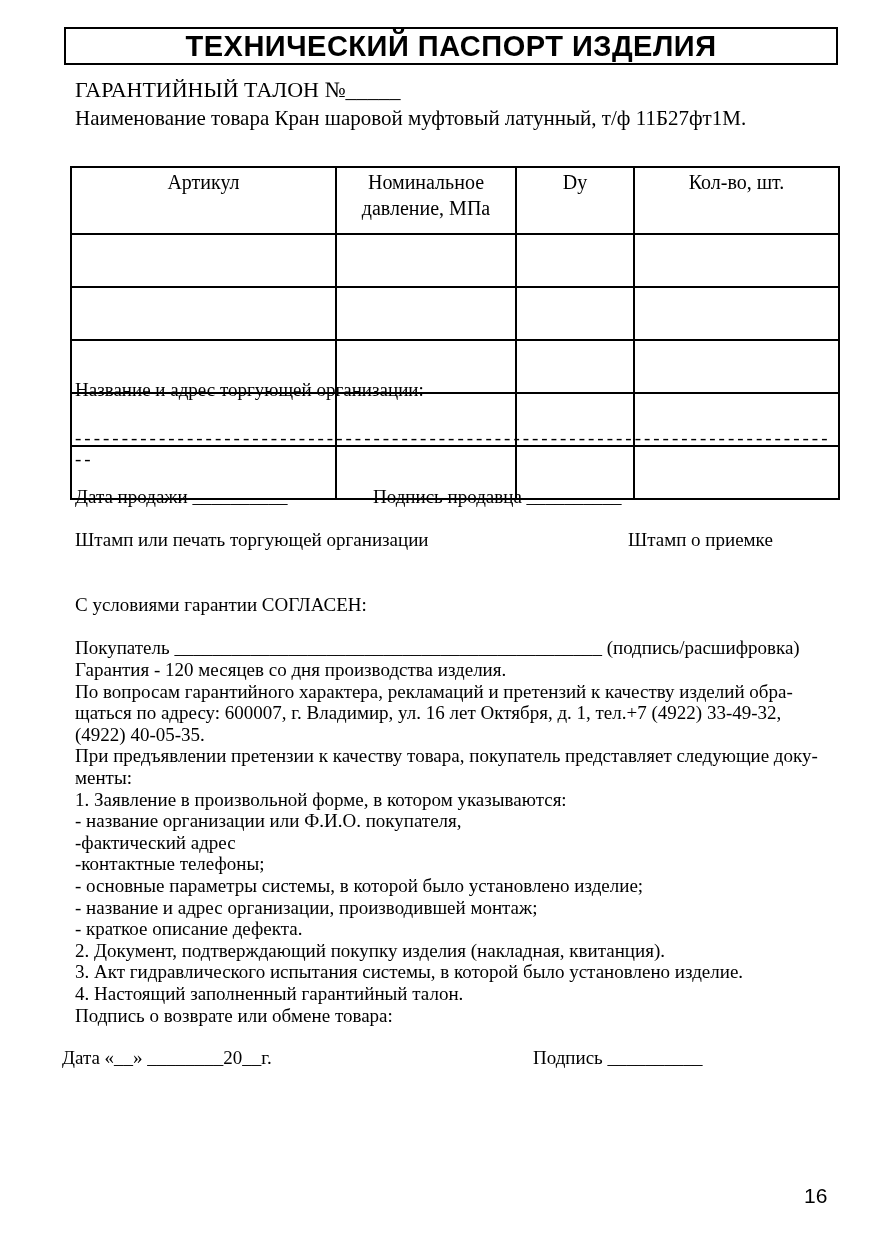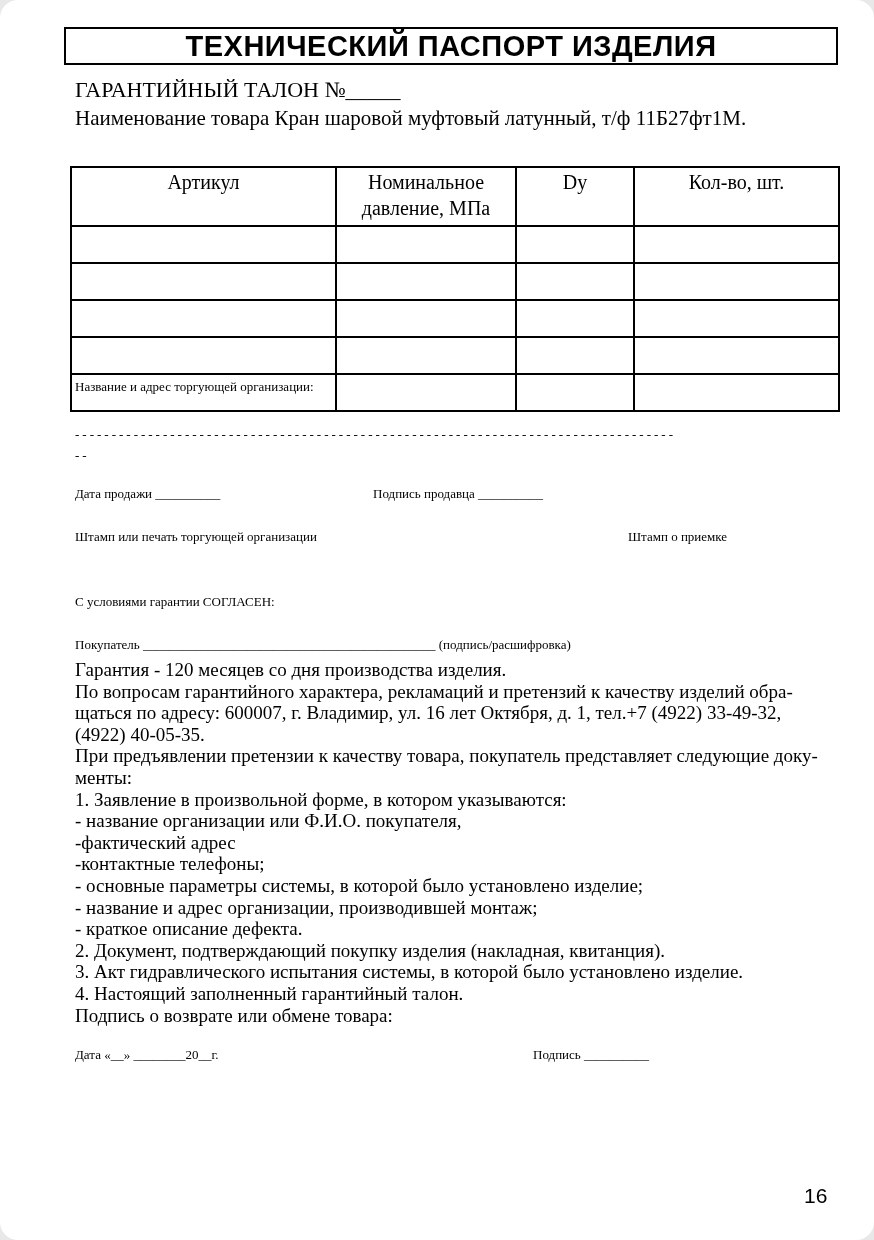--- a/index.html
+++ b/index.html
@@ -5,21 +5,20 @@
   html, body { margin: 0; padding: 0; background: #e8e8e8; }
   .page {
     position: relative;
     width: 874px;
     height: 1240px;
     margin: 0 auto;
     background: #ffffff;
     color: #000000;
     font-family: "Liberation Serif", serif;
     overflow: hidden;
-    border-radius: 18px;
   }
   .title-box {
     position: absolute;
     left: 64px; top: 27px;
     width: 770px; height: 34px;
     border: 2px solid #000000;
     display: flex; align-items: center; justify-content: center;
     font-family: "Liberation Sans", sans-serif;
     font-weight: bold;
     font-size: 29px;
@@ -36,57 +35,57 @@
   }
   .spec-table {
     position: absolute; left: 70px; top: 166px;
     width: 768px;
     border-collapse: collapse;
     table-layout: fixed;
     font-size: 20px;
   }
   .spec-table th, .spec-table td {
     border: 2px solid #000000;
-    padding: 4px;
+    padding: 12px;
   }
   .spec-table th {
     font-weight: normal;
     text-align: center;
     vertical-align: top;
     height: 52px;
     line-height: 26px;
     padding-top: 1px;
   }
   .spec-table td { height: 27px; }
   .col-article  { width: 265px; }
   .col-pressure { width: 180px; }
   .col-dy       { width: 118px; }
   .col-qty      { width: 205px; }
   .txt {
     position: absolute;
-    font-size: 13px;
+    font-size: 19px;
     white-space: nowrap;
   }
   .org-label      { left: 75px;  top: 379px; }
   .dash-line      { left: 75px;  top: 427px; width: 753px; letter-spacing: 3px; overflow: hidden; }
   .dash-tail      { left: 75px;  top: 448px; letter-spacing: 3px; }
   .sale-date      { left: 75px;  top: 486px; }
   .seller-sig     { left: 373px; top: 486px; }
   .stamp-org      { left: 75px;  top: 529px; }
   .stamp-accept   { left: 628px; top: 529px; text-align: right; }
   .consent-line   { left: 75px;  top: 594px; }
   .buyer-line     { left: 75px;  top: 637px; }
   .body-lines {
     position: absolute; left: 75px; top: 659px;
     width: 770px;
     font-size: 19px;
     line-height: 21.6px;
   }
   .body-line { white-space: nowrap; }
-  .footer-date { left: 75px;  top: 1047px; text-align: right; }
+  .footer-date { left: 62px;  top: 1047px; text-align: right; }
   .footer-sig  { left: 533px; top: 1047px; }
   .page-number {
     position: absolute; left: 804px; top: 1184px;
     font-family: "Liberation Sans", sans-serif;
     font-size: 21px;
   }
 </style>
 </head>
 <body>
 

